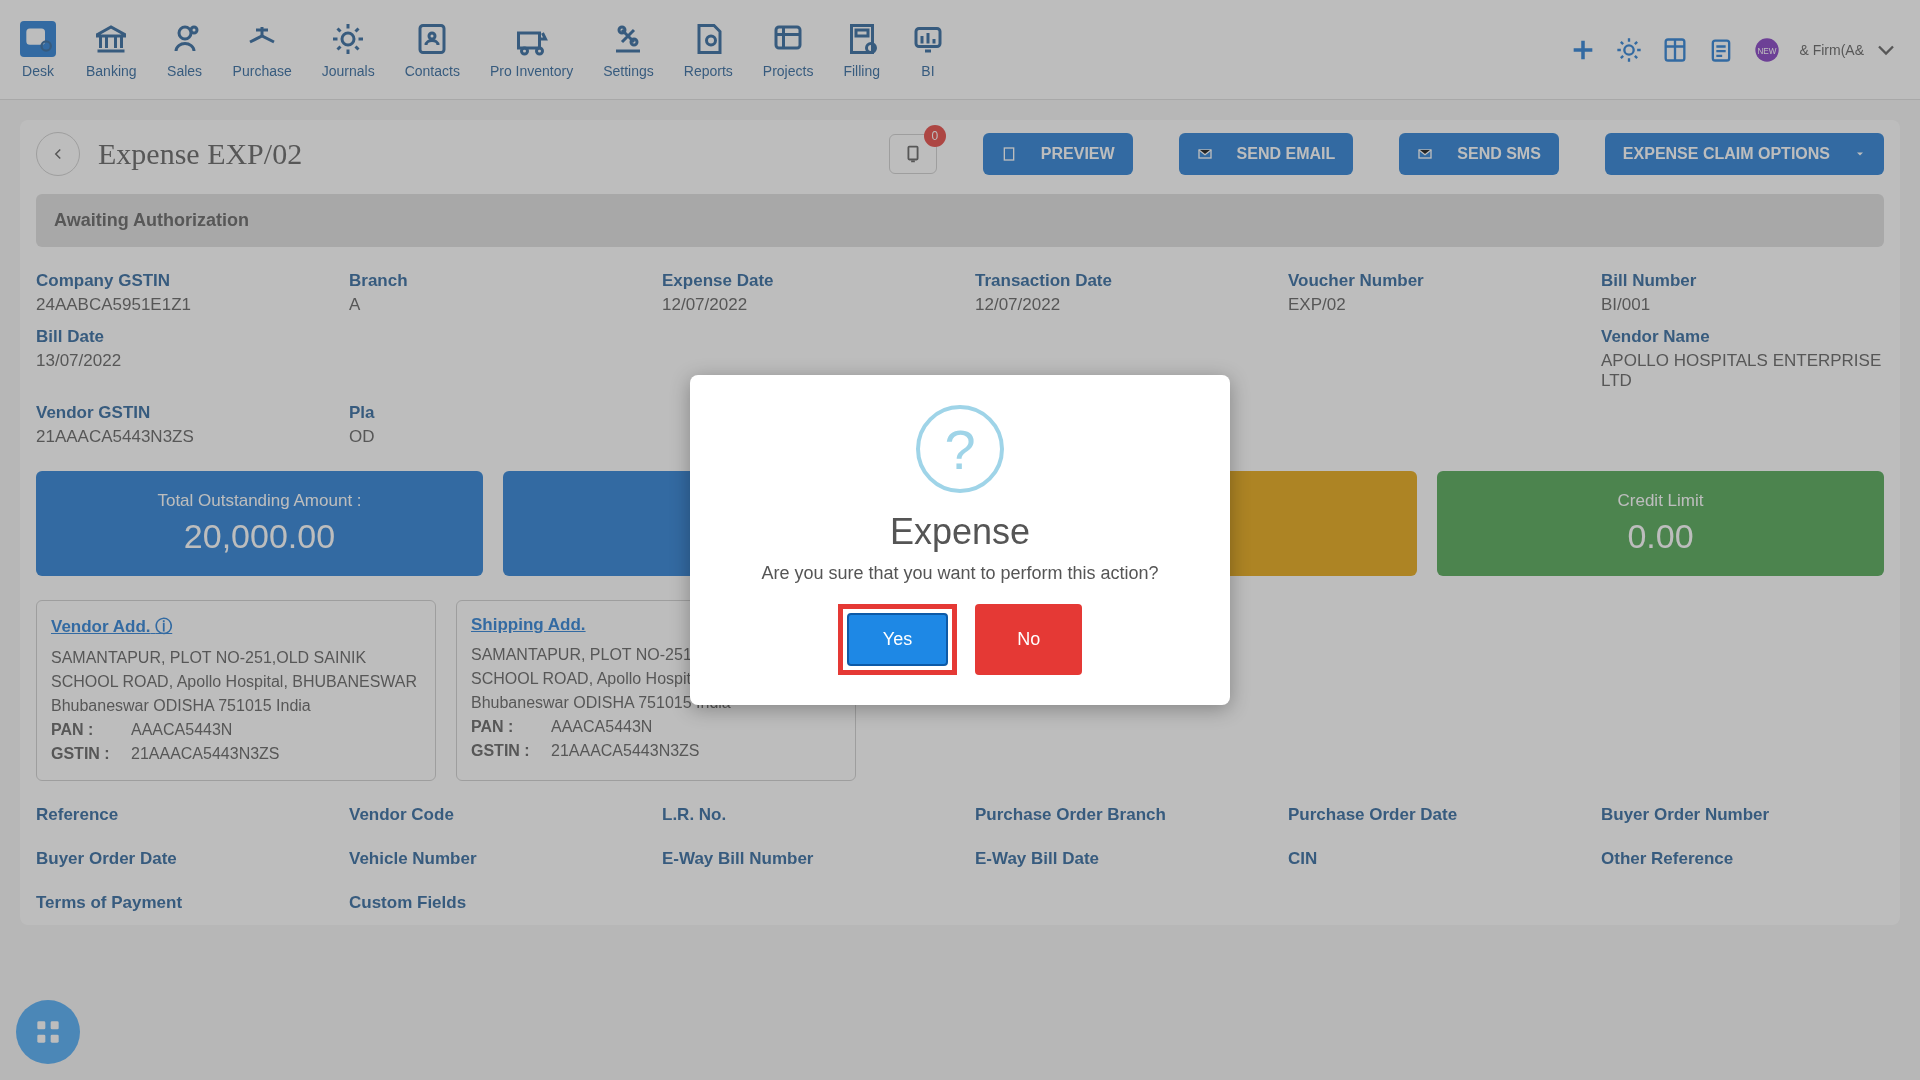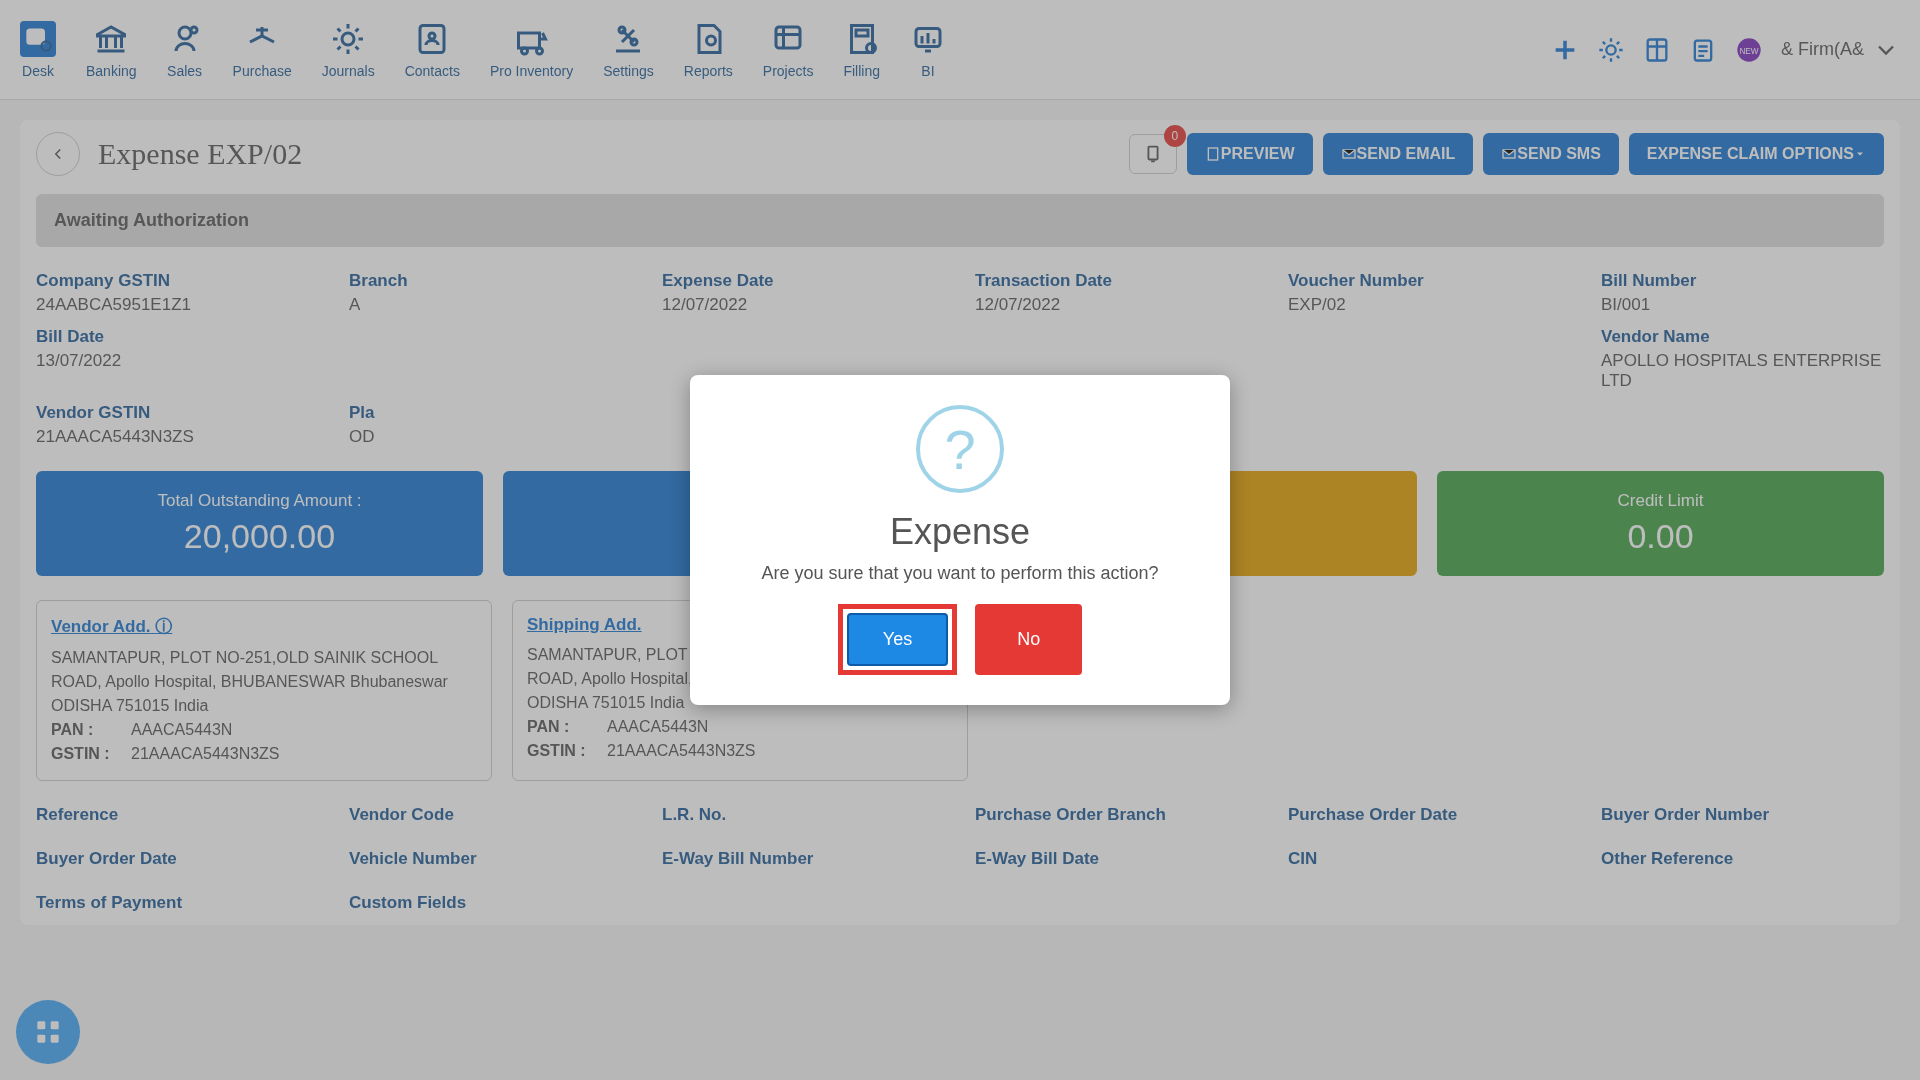--- a/index.html
+++ b/index.html
@@ -6,48 +6,48 @@
 body { background: #f5f5f5; width: 1920px; height: 1080px; overflow: hidden; position: relative; }
 
 .topnav { background: #fff; display: flex; align-items: center; padding: 8px 20px; border-bottom: 1px solid #ddd; height: 100px; }
 .nav-items { display: flex; gap: 30px; flex: 1; }
 .nav-item { display: flex; flex-direction: column; align-items: center; cursor: pointer; color: #215d97; font-size: 14px; }
 .nav-item svg { width: 36px; height: 36px; margin-bottom: 6px; }
 .nav-item.active svg { background: #1976d2; border-radius: 4px; padding: 4px; }
 .nav-item.active svg path, .nav-item.active svg rect, .nav-item.active svg line { stroke: #fff !important; fill: #fff !important; }
 .nav-right { display: flex; align-items: center; gap: 18px; }
 .nav-right svg { width: 28px; height: 28px; cursor: pointer; }
-.firm-dropdown { color: #555; font-size: 18px; cursor: pointer; display: flex; align-items: center; gap: 8px; }
+.firm-dropdown { color: #555; font-size: 14px; cursor: pointer; display: flex; align-items: center; gap: 8px; }
 
 .page-container { background: #fff; margin: 20px; border-radius: 8px; padding: 12px 16px; }
 .page-header { display: flex; align-items: center; margin-bottom: 18px; }
 .back-btn { width: 44px; height: 44px; border-radius: 50%; border: 1px solid #ccc; display: flex; align-items: center; justify-content: center; margin-right: 18px; cursor: pointer; }
 .page-title { font-size: 30px; color: #555; font-family: Georgia, serif; flex: 1; }
 .header-actions { display: flex; gap: 10px; align-items: center; }
 .icon-btn { width: 48px; height: 40px; border-radius: 6px; border: 1px solid #ccc; display: flex; align-items: center; justify-content: center; position: relative; cursor: pointer; background: #fff; }
 .badge { position: absolute; top: -10px; right: -10px; background: #e53935; color: #fff; border-radius: 50%; width: 22px; height: 22px; font-size: 12px; display: flex; align-items: center; justify-content: center; }
-.btn { padding: 12px 18px; border-radius: 6px; border: none; font-size: 16px; font-weight: 600; cursor: pointer; display: inline-flex; align-items: center; gap: 0; }
+.btn { padding: 12px 18px; border-radius: 6px; border: none; font-size: 16px; font-weight: 600; cursor: pointer; display: inline-flex; align-items: center; gap: 24px; margin-left: 36px; }
 .btn-primary { background: #1976d2; color: #fff; }
 
 .status-bar { background: #ddd; color: #555; padding: 16px 18px; border-radius: 6px; font-size: 18px; font-weight: 600; margin-bottom: 24px; }
 
 .details-grid { display: grid; grid-template-columns: repeat(6, 1fr); gap: 12px 30px; margin-bottom: 24px; }
 .detail-item .label { color: #215d97; font-weight: 600; font-size: 17px; margin-bottom: 4px; }
 .detail-item .value { color: #555; font-size: 17px; }
 
 .summary-row { display: flex; gap: 20px; margin-bottom: 24px; }
 .summary-card { flex: 1; border-radius: 6px; padding: 20px; text-align: center; color: #fff; }
 .summary-card .label { font-size: 17px; margin-bottom: 6px; }
 .summary-card .value { font-size: 34px; }
 .card-blue { background: #1976d2; }
 .card-yellow { background: #e5a100; }
 .card-green { background: #43a047; }
 
 .address-row { display: flex; gap: 20px; margin-bottom: 24px; }
-.address-card { border: 1px solid #ccc; border-radius: 6px; padding: 14px; width: 456px; }
+.address-card { border: 1px solid #ccc; border-radius: 6px; padding: 14px; width: 400px; }
 .address-card .title { color: #1976d2; text-decoration: underline; font-weight: 600; font-size: 17px; margin-bottom: 8px; }
 .address-card .body { color: #555; font-size: 16px; line-height: 1.5; }
 .address-card .row { display: flex; gap: 10px; }
 .address-card .row .k { font-weight: 600; min-width: 70px; }
 
 .extra-grid { display: grid; grid-template-columns: repeat(6, 1fr); gap: 24px 30px; }
 .extra-item { color: #215d97; font-weight: 600; font-size: 17px; }
 
 .overlay { position: absolute; inset: 0; background: rgba(90,90,90,0.4); }
 

